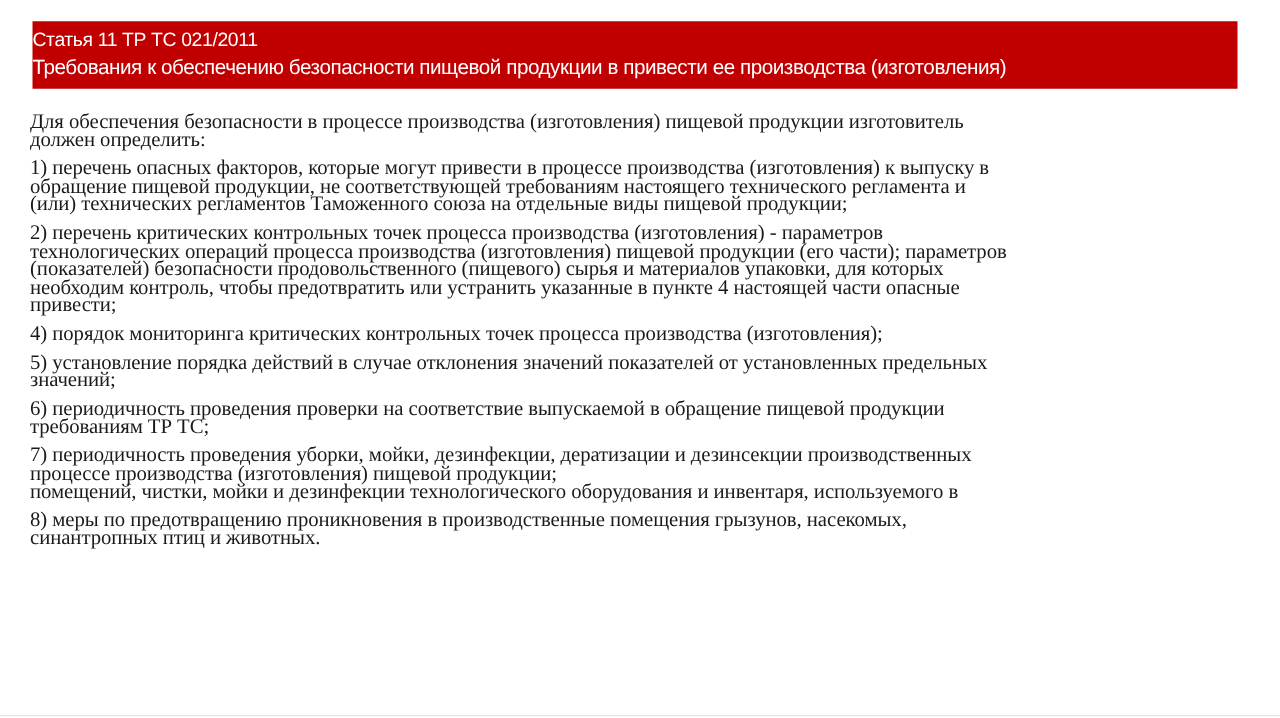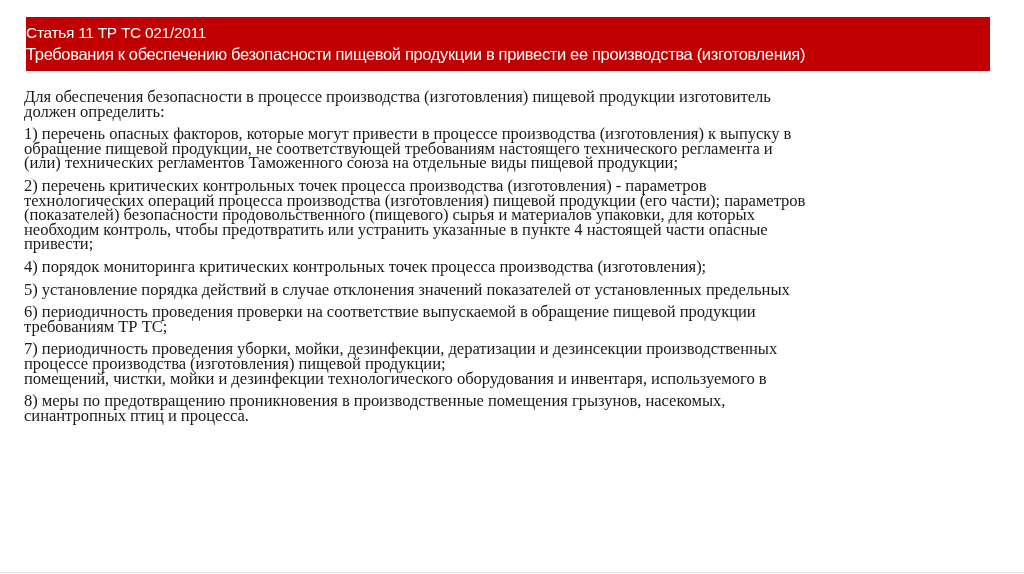--- a/index.html
+++ b/index.html
@@ -103,34 +103,35 @@
       <span class="ln">привести;</span>
     </p>
 
 
     <p class="para">
       <span class="ln">4) порядок мониторинга критических контрольных точек процесса производства (изготовления);</span>
     </p>
 
     <p class="para">
       <span class="ln">5) установление порядка действий в случае отклонения значений показателей от установленных предельных</span>
+      <span class="ln">значений;</span>
     </p>
 
     <p class="para">
       <span class="ln">6) периодичность проведения проверки на соответствие выпускаемой в обращение пищевой продукции</span>
       <span class="ln">требованиям ТР ТС;</span>
     </p>
 
     <p class="para">
       <span class="ln">7) периодичность проведения уборки, мойки, дезинфекции, дератизации и дезинсекции производственных</span>
       <span class="ln">процессе производства (изготовления) пищевой продукции;</span>
       <span class="ln">помещений, чистки, мойки и дезинфекции технологического оборудования и инвентаря, используемого в</span>
     </p>
 
     <p class="para">
       <span class="ln">8) меры по предотвращению проникновения в производственные помещения грызунов, насекомых,</span>
-      <span class="ln">синантропных птиц и процесса.</span>
+      <span class="ln">синантропных птиц и животных.</span>
     </p>
 
   </div>
 
   <div class="bottom-line"></div>
 </div>
 
 </body></html>

